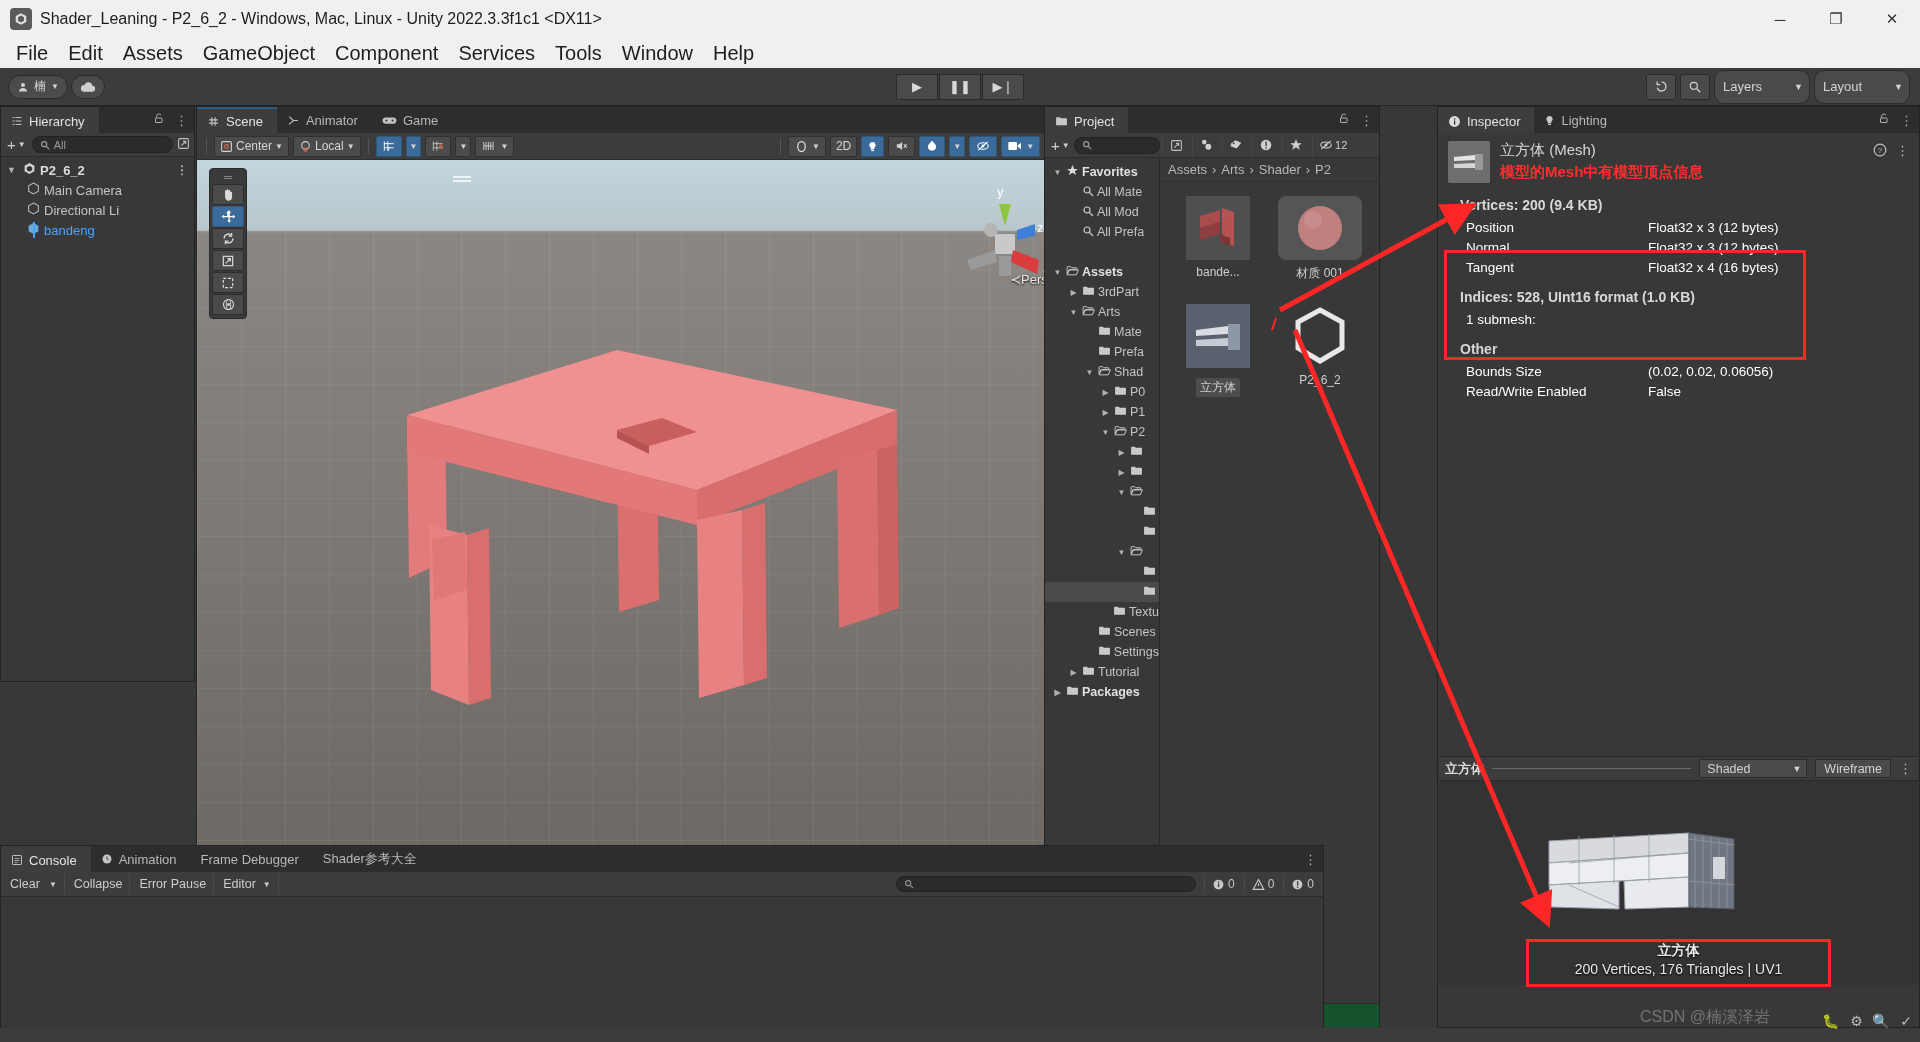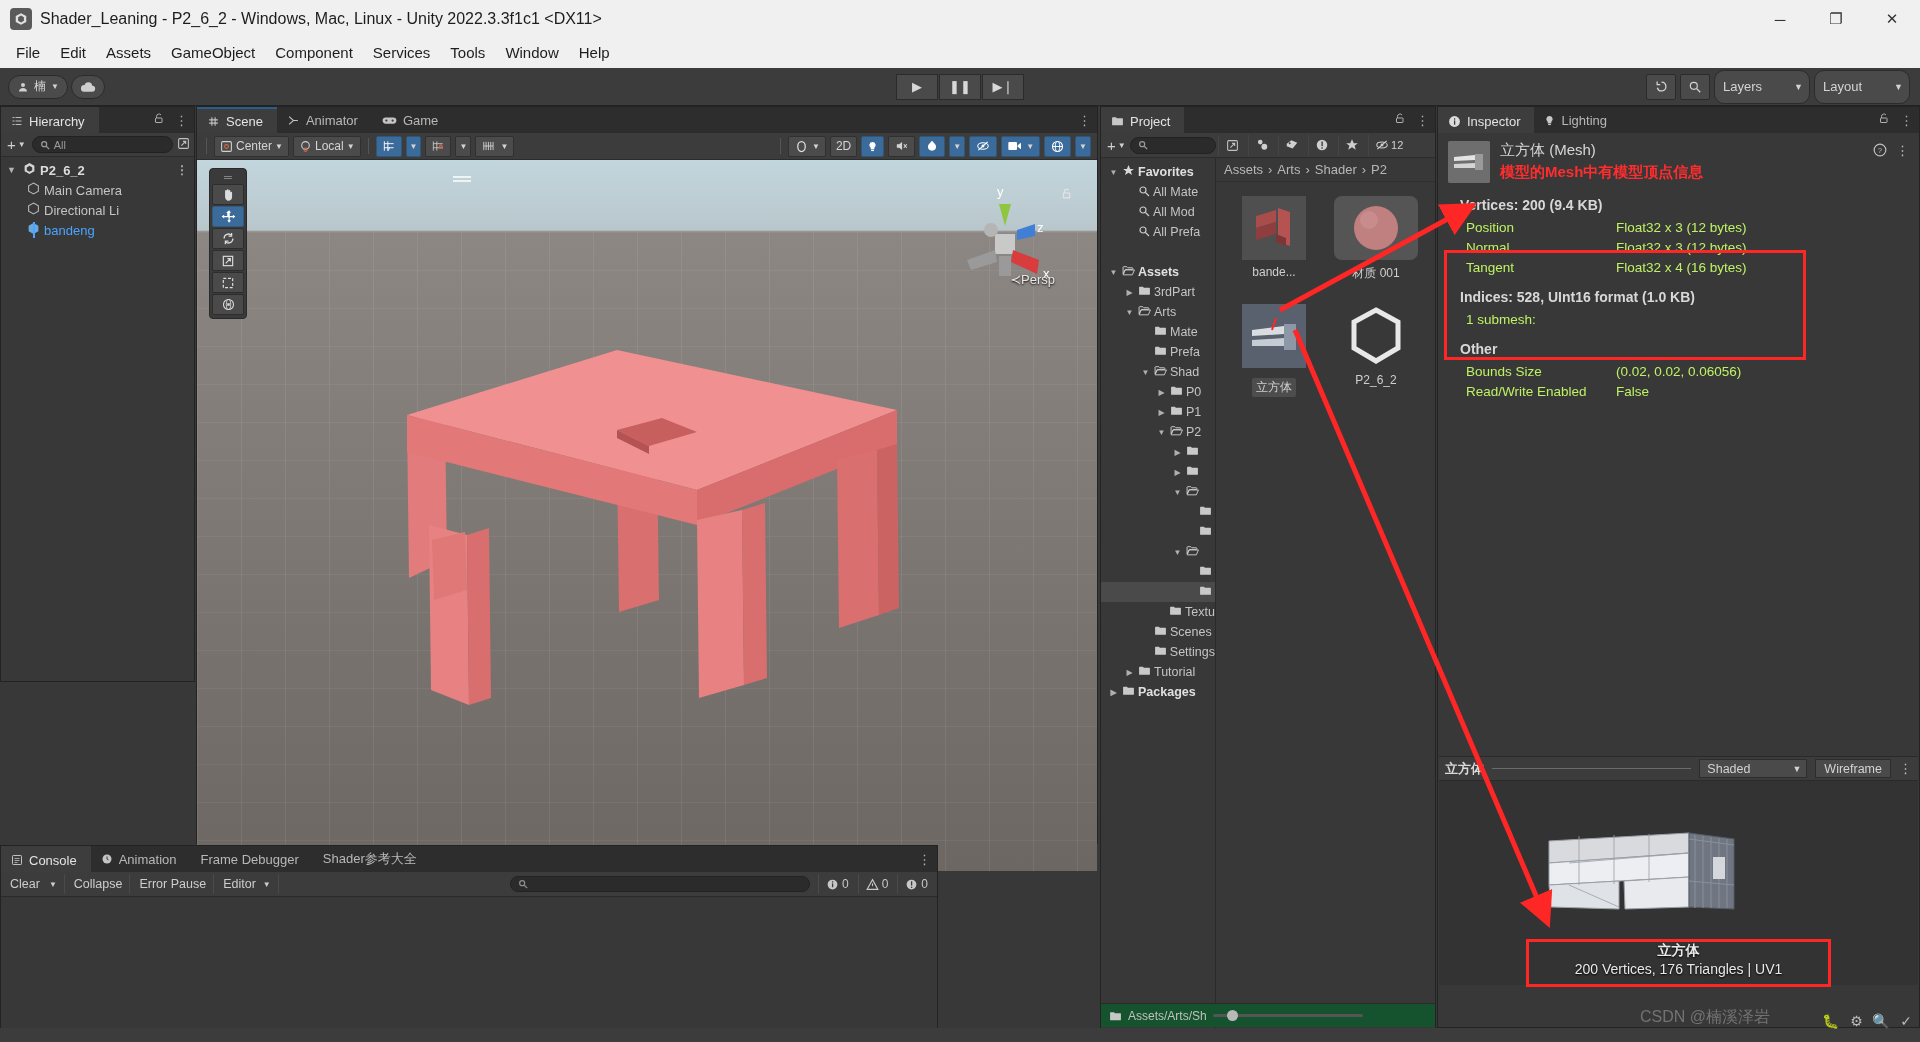--- a/index.html
+++ b/index.html
@@ -31,21 +31,21 @@
     width: 56px; height: 38px; display: flex; align-items: center; justify-content: center;
     color: #333; font-size: 15px;
   }
 
   
   .menubar {
     position: absolute; left: 0; top: 38px; width: 1920px; height: 30px;
     background: #f0f0f0; display: flex; align-items: center; padding-left: 6px;
   }
   .menu-item {
-    padding: 4px 10px; font-size: 15px; color: #1d1d1d; line-height: 18px;
+    padding: 4px 10px; font-size: 20px; color: #1d1d1d; line-height: 18px;
   }
 
   
   .toolbar {
     position: absolute; left: 0; top: 68px; width: 1920px; height: 38px;
     background: #3c3c3c; border-bottom: 1px solid #232323;
     display: flex; align-items: center;
   }
   .tb-left { display: flex; align-items: center; gap: 3px; margin-left: 8px; }
   .tb-chip {
@@ -130,21 +130,21 @@
     height: 21px; margin: 1px 0; border: 1px solid #2d2d2d; background: #4a4a4a; border-radius: 2px;
     display: flex; align-items: center; justify-content: center; color: #dcdcdc; font-size: 13px;
   }
   .tool-btn.on { background: #3b6b9a; border-color: #33597c; }
   .gizmo { position: absolute; right: 36px; top: 18px; width: 110px; height: 130px; }
   .persp-label { position: absolute; right: 42px; top: 112px; color: #e8e8e8; font-size: 13px; text-shadow: 0 1px 2px #000; }
   .lock-ico { position: absolute; right: 24px; top: 26px; color: #e6e6e6; font-size: 14px; }
   .drag-handle { position: absolute; left: 256px; top: 16px; width: 18px; height: 2px; background: #fff; opacity:.75; box-shadow: 0 4px 0 #fff; }
 
   
-  #project { left: 1100px; top: 106px; width: 336px; height: 922px; }
+  #project { left: 1044px; top: 106px; width: 336px; height: 922px; }
   .pj-toolbar { height: 25px; background: #3c3c3c; display: flex; align-items: center; gap: 2px; padding: 0 4px; border-bottom: 1px solid #2c2c2c; }
   .pj-ico { width: 28px; height: 21px; display: flex; align-items: center; justify-content: center; color: #cfcfcf; font-size: 13px; border-left: 1px solid #454545;}
   .pj-body { display: flex; height: 870px; }
   .pj-tree { width: 115px; background: #383838; border-right: 1px solid #2a2a2a; overflow: hidden; padding-top: 4px; font-size: 12.5px; }
   .pj-row { height: 20px; display: flex; align-items: center; gap: 3px; white-space: nowrap; }
   .pj-row.b { font-weight: bold; color: #e0e0e0; }
   .pj-row.sel { background: #4a4a4a; }
   .pj-caret { width: 11px; font-size: 8px; color: #b0b0b0; text-align: center; }
   .folder { color: #c9c9c9; font-size: 12px; }
   .pj-right { flex: 1; background: #383838; }
@@ -160,37 +160,37 @@
 
   
   #inspector { left: 1437px; top: 106px; width: 483px; height: 922px; }
   .insp-head { display: flex; align-items: flex-start; gap: 10px; padding: 8px 10px 2px 10px; position: relative; }
   .insp-thumb { width: 42px; height: 42px; background: #5c5c5c; border-radius: 2px; position: relative; overflow: hidden;}
   .insp-title { font-size: 15px; color: #d6d6d6; }
   .insp-note { color: #ff2d2d; font-size: 15px; font-weight: bold; margin-top: 3px; }
   .insp-head-icons { position: absolute; right: 10px; top: 10px; display: flex; gap: 9px; color: #c0c0c0; font-size: 13px;}
   .mesh-info { padding: 6px 0 0 14px; }
   .mi-head { font-weight: bold; color: #d8d8d8; font-size: 14px; margin: 6px 0 4px 0; }
-  .mi-row { display: flex; font-size: 13.5px; color: #bef264; height: 20px; align-items: center; padding-left: 14px;}
+  .mi-row { display: flex; font-size: 13.5px; color: #ffffff; height: 20px; align-items: center; padding-left: 14px; gap: 32px;}
   .mi-row .k { width: 150px; }
   .redbox { position: absolute; border: 3px solid #ff2626; pointer-events: none; }
   .preview-bar { position: absolute; left: 1px; bottom: 246px; width: 479px; height: 25px; background: #3c3c3c; border-top: 1px solid #2a2a2a; border-bottom: 1px solid #2a2a2a; display: flex; align-items: center; padding: 0 6px; gap: 8px;}
   .pv-title { font-weight: bold; color: #d9d9d9; font-size: 13px; }
   .pv-line { flex: 1; height: 1px; background: #6a6a6a; }
   .pv-dd { height: 19px; min-width: 108px; background: #4a4a4a; border: 1px solid #2d2d2d; display: flex; align-items: center; justify-content: space-between; padding: 0 5px 0 7px; font-size: 12.5px; color: #d2d2d2;}
   .pv-btn { height: 19px; background: #4a4a4a; border: 1px solid #2d2d2d; padding: 0 8px; display: flex; align-items: center; font-size: 12.5px; color: #d2d2d2;}
   .preview-area { position: absolute; left: 1px; bottom: 42px; width: 479px; height: 204px; background: #333333; }
   .mesh-caption {
     position: absolute; left: 50%; transform: translateX(-50%); bottom: 48px;
     text-align: center; color: #e9e9e9; text-shadow: 0 1px 2px #000; font-size: 14px; line-height: 19px;
   }
   .mesh-caption b { font-weight: bold; }
 
   
-  #console { left: 0; top: 845px; width: 938px; height: 183px; }
+  #console { left: 0; top: 845px; width: 1324px; height: 183px; }
   .c-toolbar { height: 25px; background: #3c3c3c; display: flex; align-items: center; gap: 2px; padding: 0 2px; border-bottom: 1px solid #2a2a2a;}
   .c-btn { height: 20px; display: flex; align-items: center; padding: 0 7px; gap: 3px; font-size: 12.5px; color: #cdcdcd; border-right: 1px solid #4a4a4a;}
   .c-search { flex: 1; max-width: 300px; height: 16px; margin: 0 6px 0 auto; background: #2b2b2b; border: 1px solid #222; border-radius: 8px; display:flex; align-items:center; padding: 0 7px; font-size: 11px; color: #8e8e8e;}
   .c-count { display: flex; align-items: center; gap: 3px; padding: 0 7px; font-size: 12px; color: #c8c8c8; border-left: 1px solid #4a4a4a; height: 20px;}
   .console-body { height: 131px; background: #383838; }
 
   
   .statusbar { position: absolute; left: 0; bottom: 0; width: 1920px; height: 14px; background: #3c3c3c; }
   .watermark { position: absolute; right: 150px; bottom: 14px; color: #7d7d7d; font-size: 16px; opacity:.85; }
   .sb-icons { position: absolute; right: 8px; bottom: 13px; display: flex; gap: 10px; color: #bcbcbc; font-size: 14px; }

